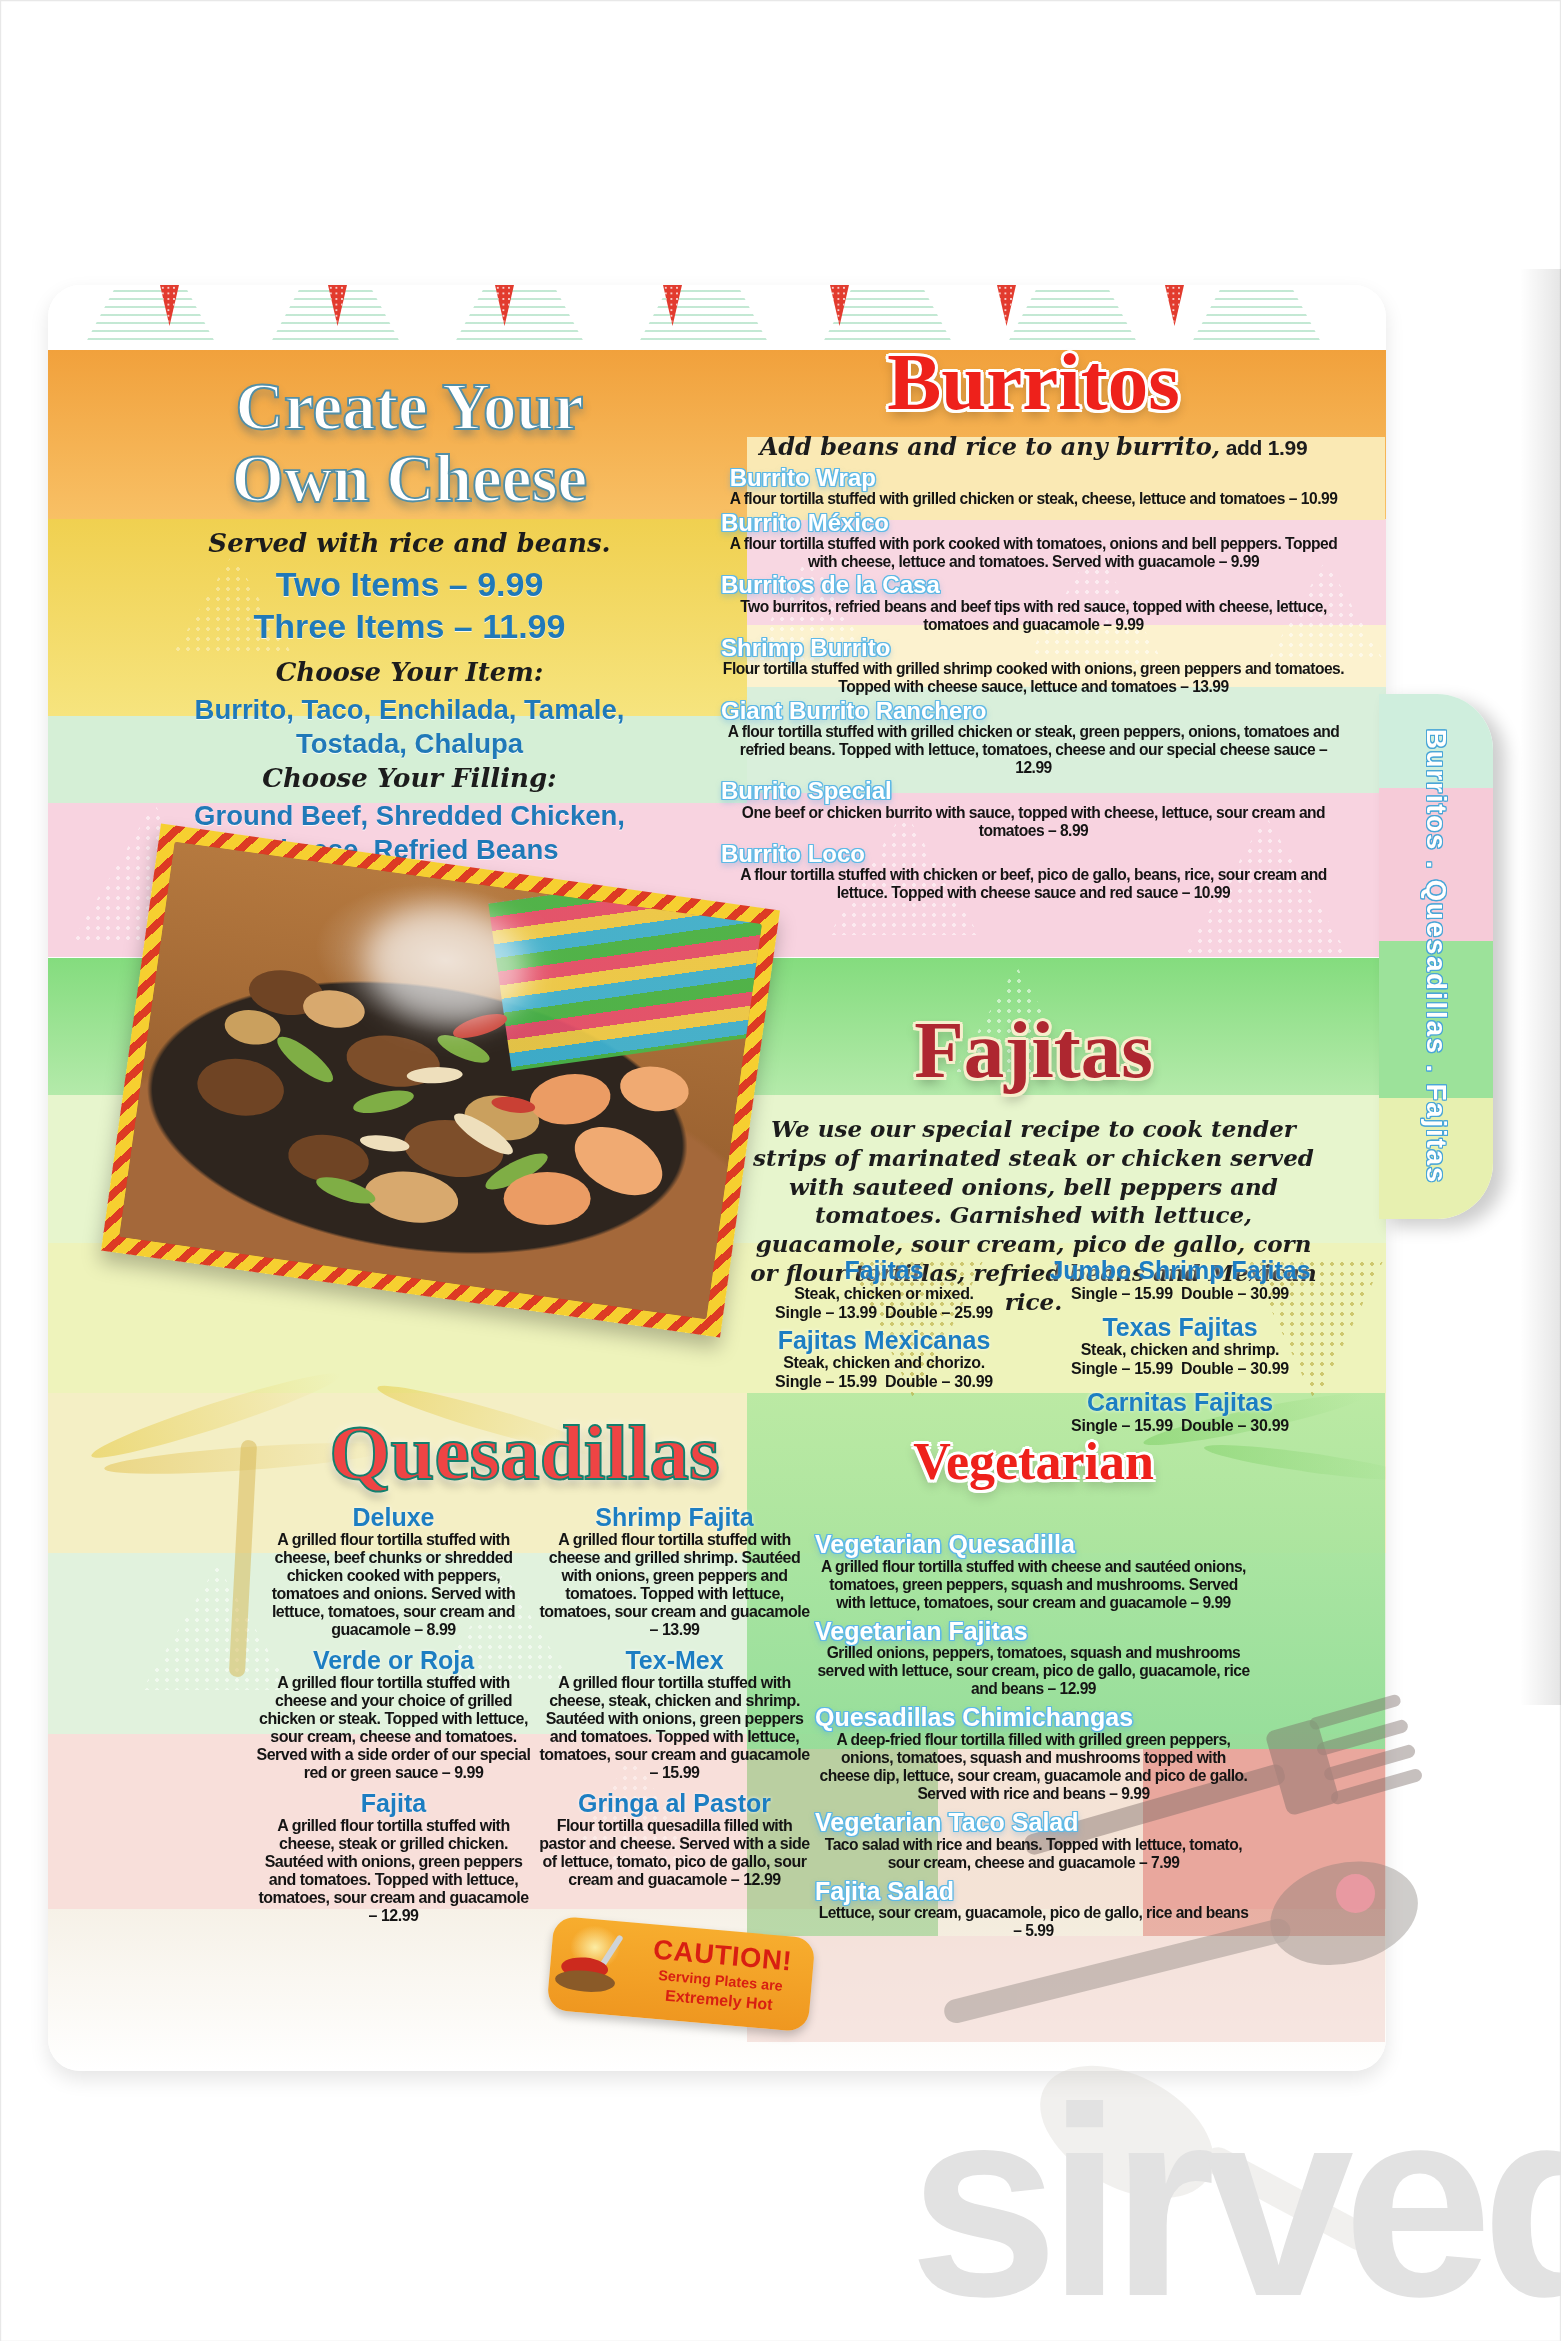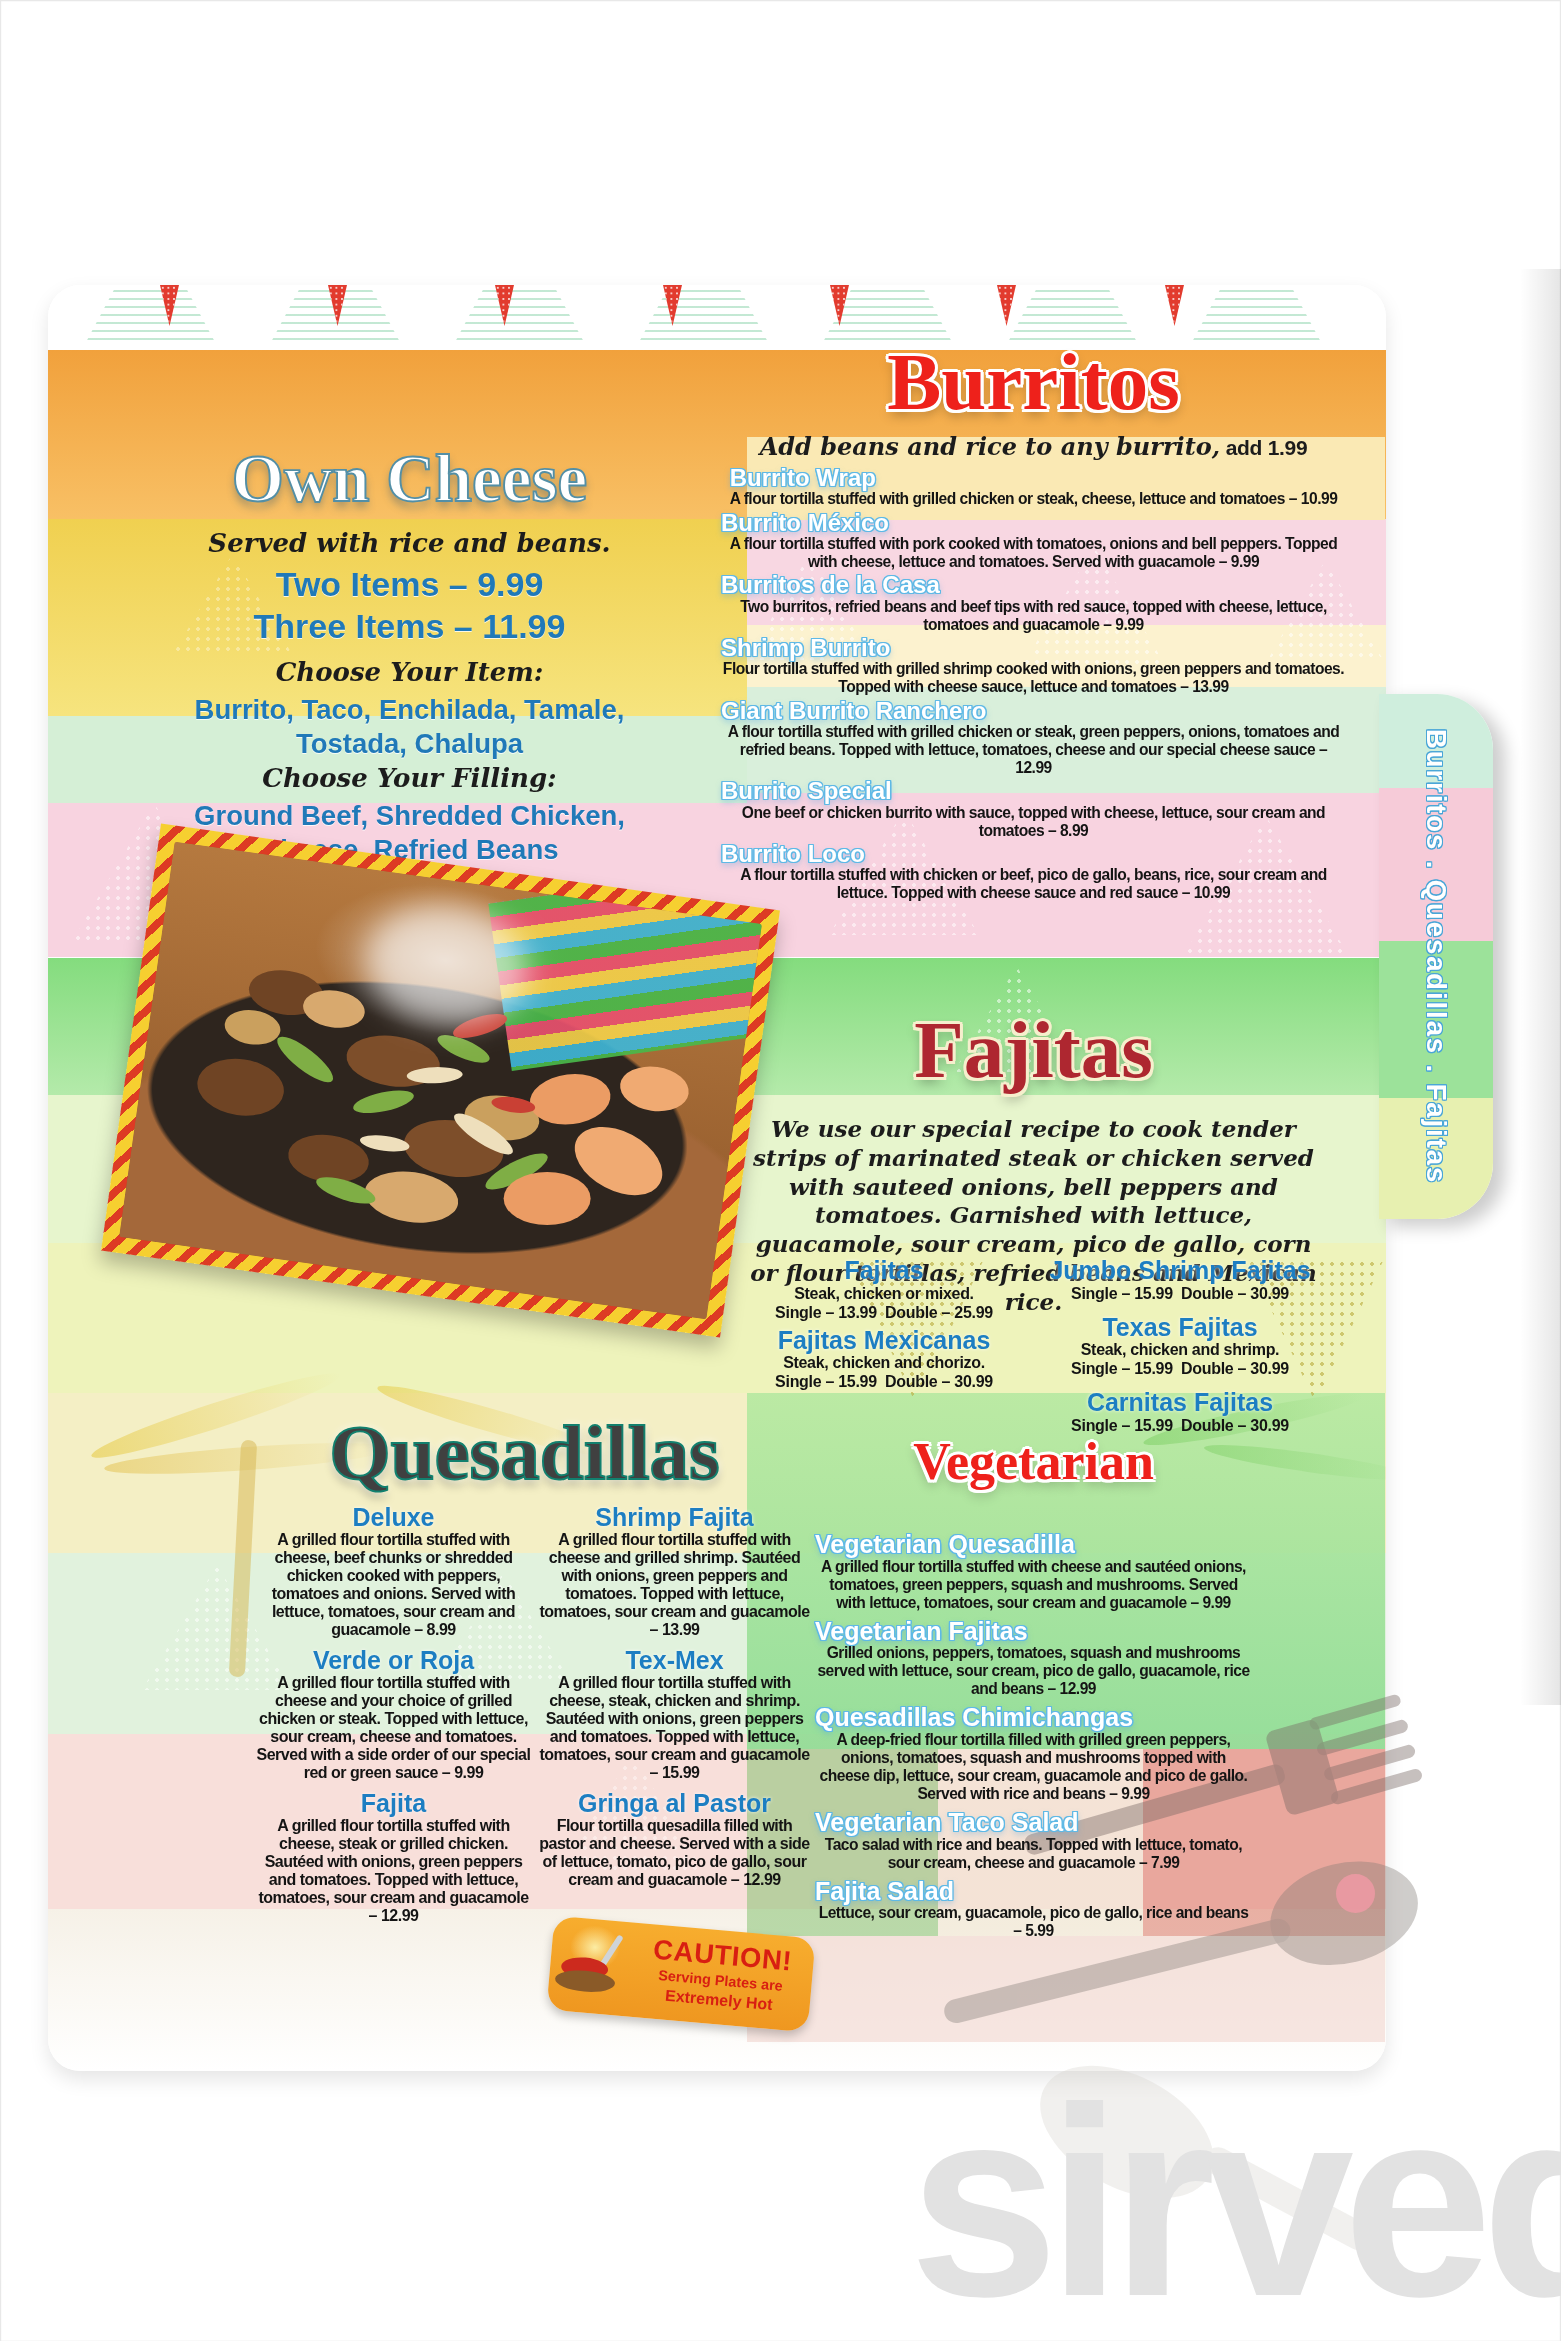--- a/index.html
+++ b/index.html
@@ -44,21 +44,21 @@
   .tri.down{clip-path:polygon(0 0,100% 0,50% 100%);}
   .tri.olive{background-image:radial-gradient(rgba(185,170,60,.85) 26%,transparent 28%);opacity:.7;}
   .palm{position:absolute;border-radius:50%;}
   
   .serifhdr{font-family:"Liberation Serif",serif;font-weight:bold;text-align:center;line-height:1;}
   .ow{text-shadow:-3.1px 0 0 #fff,3.1px 0 0 #fff,0 -3.1px 0 #fff,0 3.1px 0 #fff,-2.5px -2.5px 0 #fff,2.5px -2.5px 0 #fff,
       -2.5px 2.5px 0 #fff,2.5px 2.5px 0 #fff,0 6.2px 11.2px rgba(0,0,0,.28);}
   .hdr-red{color:#ee211b;}
   .hdr-fa{color:#ae2730;text-shadow:-3.1px 0 0 #f6efcd,3.1px 0 0 #f6efcd,0 -3.1px 0 #f6efcd,0 3.1px 0 #f6efcd,
       -2.5px -2.5px 0 #f6efcd,2.5px -2.5px 0 #f6efcd,-2.5px 2.5px 0 #f6efcd,2.5px 2.5px 0 #f6efcd,0 6.2px 11.2px rgba(0,0,0,.30);}
-  .hdr-q{color:#404040;-webkit-text-stroke:1.9px #12806e;
+  .hdr-q{color:#ef4444;-webkit-text-stroke:1.9px #12806e;
       text-shadow:0 0 8.7px rgba(255,255,255,.9),0 6.2px 10px rgba(0,0,0,.25);}
   .combo-t{color:#fff;-webkit-text-stroke:1.9px #538fa6;text-shadow:0 5.6px 8.7px rgba(60,90,110,.45);}
   .script{font-family:"DejaVu Serif",serif;font-style:italic;font-weight:bold;color:#1c1c1c;text-align:center;}
   .body-t{font-weight:bold;color:#141414;letter-spacing:-0.5px;text-align:center;}
   .iname-o{font-weight:bold;color:#fff;
       text-shadow:-1.2px 0 #5fb9e6,1.2px 0 #5fb9e6,0 -1.2px #5fb9e6,0 1.2px #5fb9e6,-1.2px -1.2px #5fb9e6,
       1.2px -1.2px #5fb9e6,-1.2px 1.2px #5fb9e6,1.2px 1.2px #5fb9e6,0 2.5px 6.2px rgba(80,160,220,.55);}
   .iname-b{font-weight:bold;color:#1d7ec2;text-align:center;text-shadow:0 0 3.7px rgba(255,255,255,.85);}
   .blue-big{font-weight:bold;color:#2079b8;text-align:center;text-shadow:0 1.2px 0 rgba(255,255,255,.8);}
   .list{display:flex;flex-direction:column;align-items:center;}
@@ -216,20 +216,21 @@
     <div class="tri" style="left:512px;top:1468px;width:144px;height:119px;opacity:.4"></div>
 
     <div class="palm" style="left:37px;top:1118px;width:262px;height:25px;transform:rotate(-18deg);background:linear-gradient(90deg,rgba(230,200,60,.55),rgba(230,200,60,0))"></div>
     <div class="palm" style="left:56px;top:1162px;width:287px;height:22.5px;transform:rotate(-4deg);background:linear-gradient(90deg,rgba(226,190,70,.5),rgba(226,190,70,0))"></div>
     <div class="palm" style="left:325px;top:1124px;width:237px;height:22.5px;transform:rotate(16deg);background:linear-gradient(90deg,rgba(230,200,60,.5),rgba(230,200,60,0))"></div>
     <div class="palm" style="left:187px;top:1155px;width:16px;height:237px;border-radius:7.5px;transform:rotate(3deg);background:rgba(214,182,80,.5)"></div>
     <div class="palm" style="left:1093px;top:1124px;width:225px;height:21px;transform:rotate(-12deg);background:linear-gradient(90deg,rgba(120,205,95,.5),rgba(120,205,95,0))"></div>
     <div class="palm" style="left:1155px;top:1168px;width:212px;height:19px;transform:rotate(8deg);background:linear-gradient(90deg,rgba(120,205,95,.45),rgba(120,205,95,0))"></div>
   </div>
 
+  <div class="abs serifhdr combo-t combo-t1 z5">Create Your</div>
   <div class="abs serifhdr combo-t combo-t2 z5">Own Cheese</div>
   <div class="abs script combo-note z5">Served with rice and beans.</div>
   <div class="abs blue-big combo-p1 z5">Two Items – 9.99</div>
   <div class="abs blue-big combo-p2 z5">Three Items – 11.99</div>
   <div class="abs script combo-c1 z5">Choose Your Item:</div>
   <div class="abs blue-big combo-opt z5">Burrito, Taco, Enchilada, Tamale, Tostada, Chalupa</div>
   <div class="abs script combo-c2 z5">Choose Your Filling:</div>
   <div class="abs blue-big combo-fil z5">Ground Beef, Shredded Chicken, Cheese, Refried Beans</div>
 
   <div class="photo">

